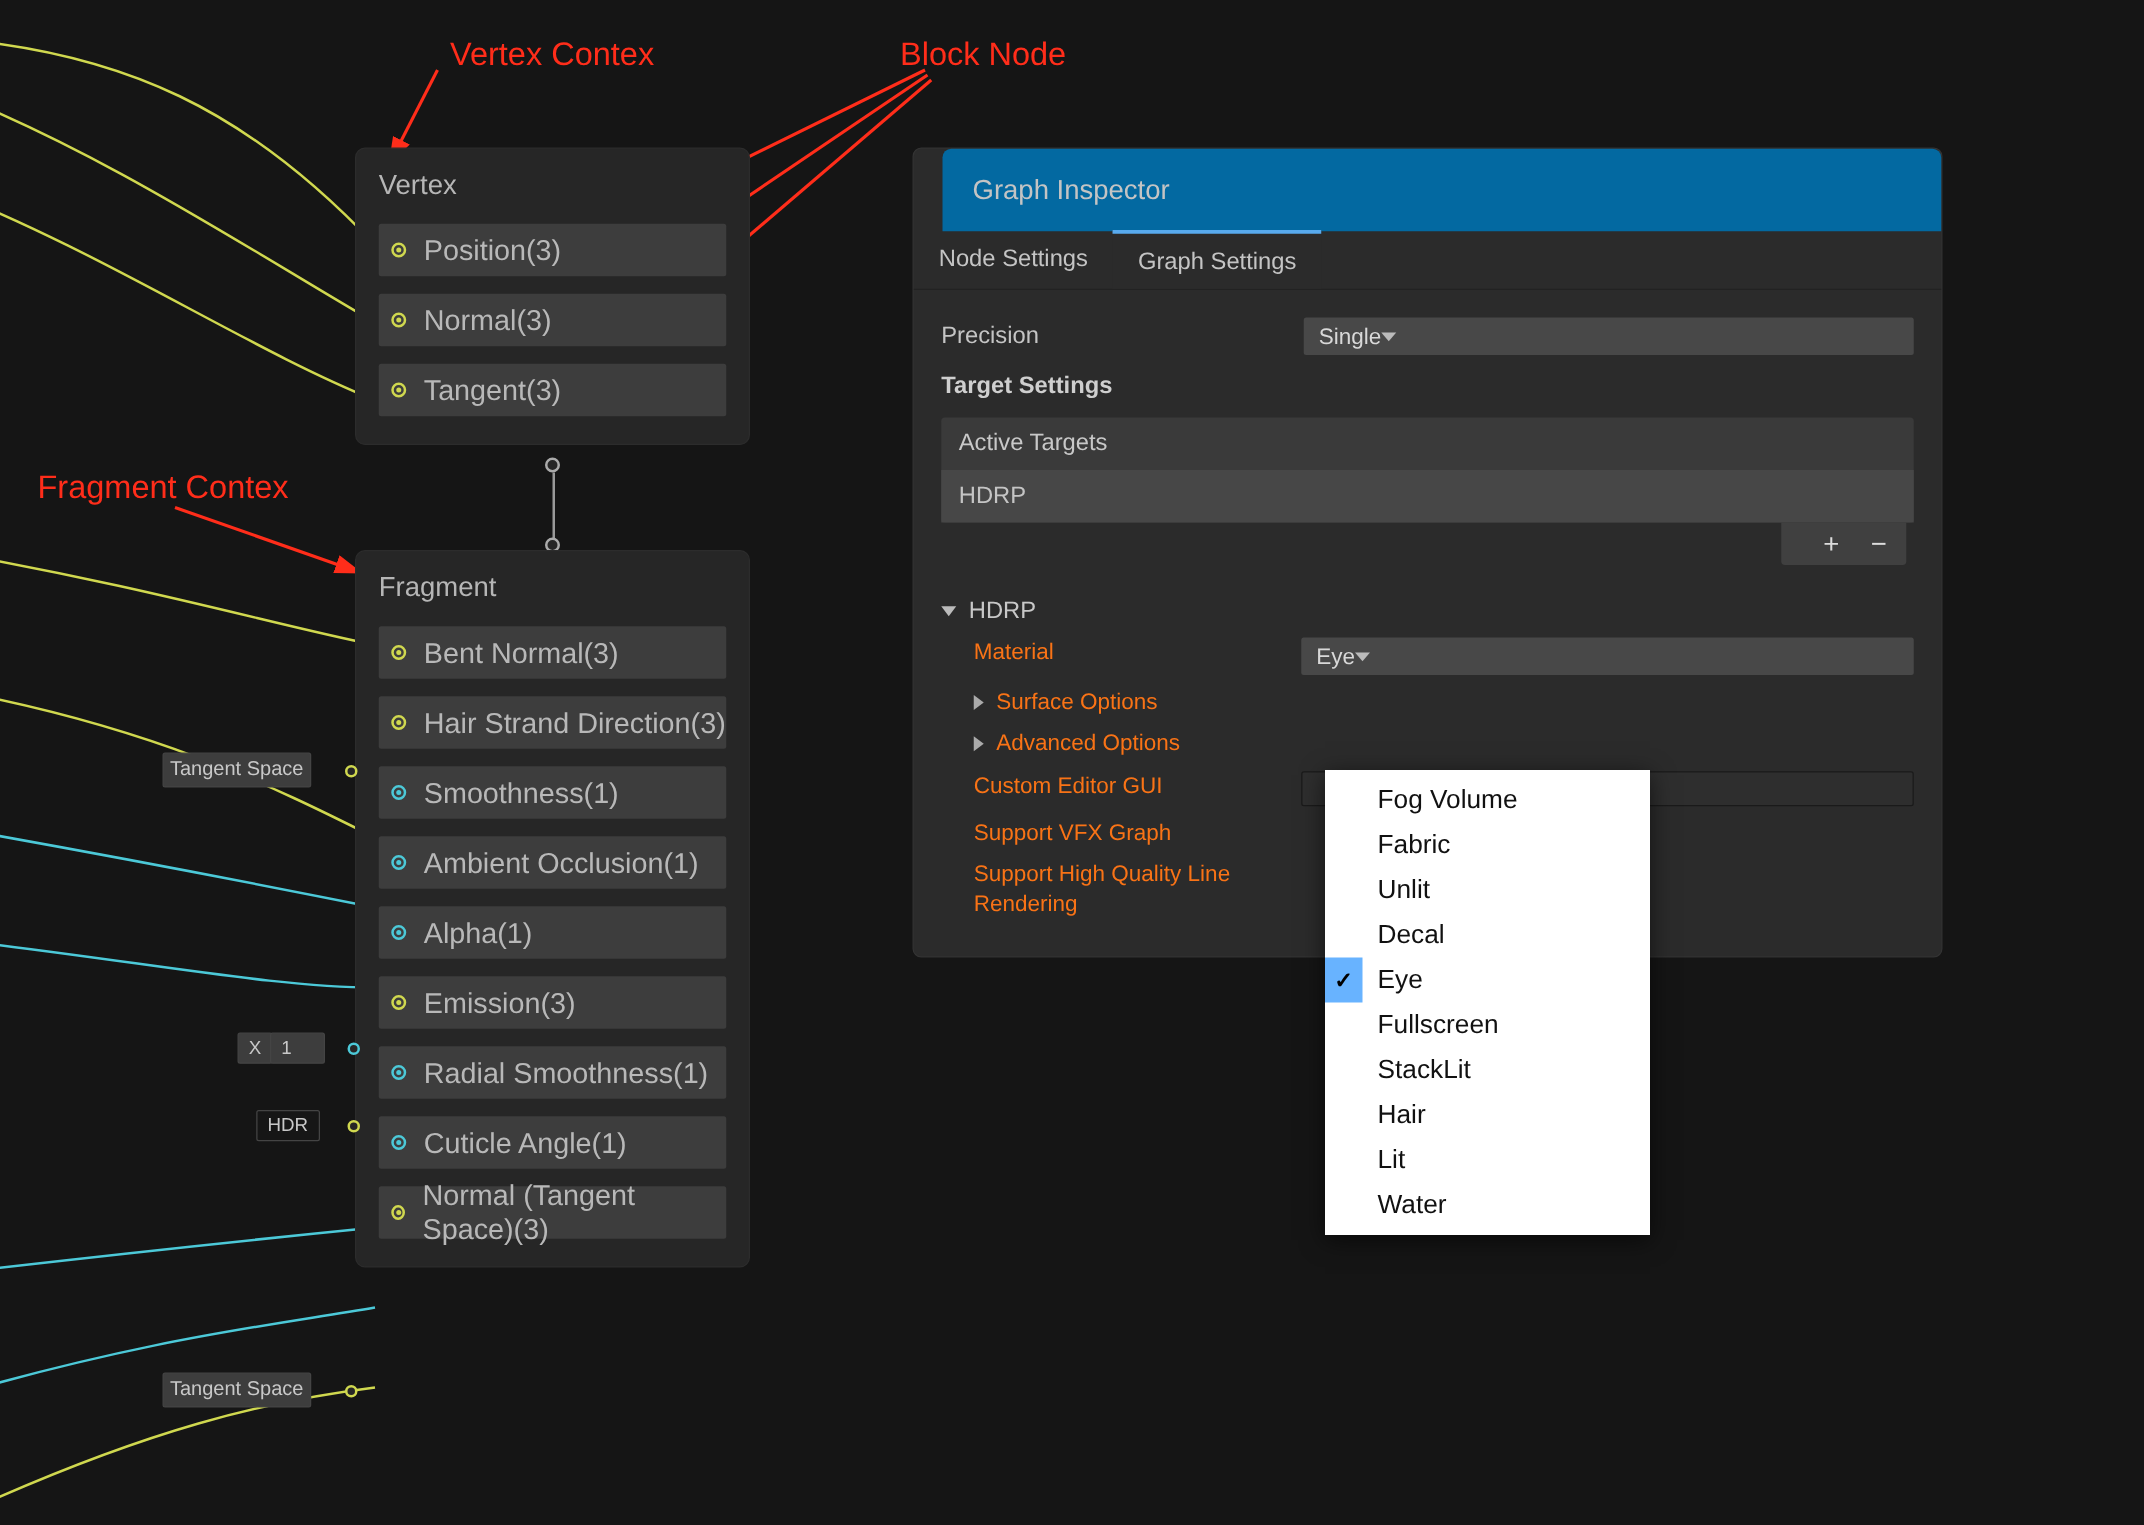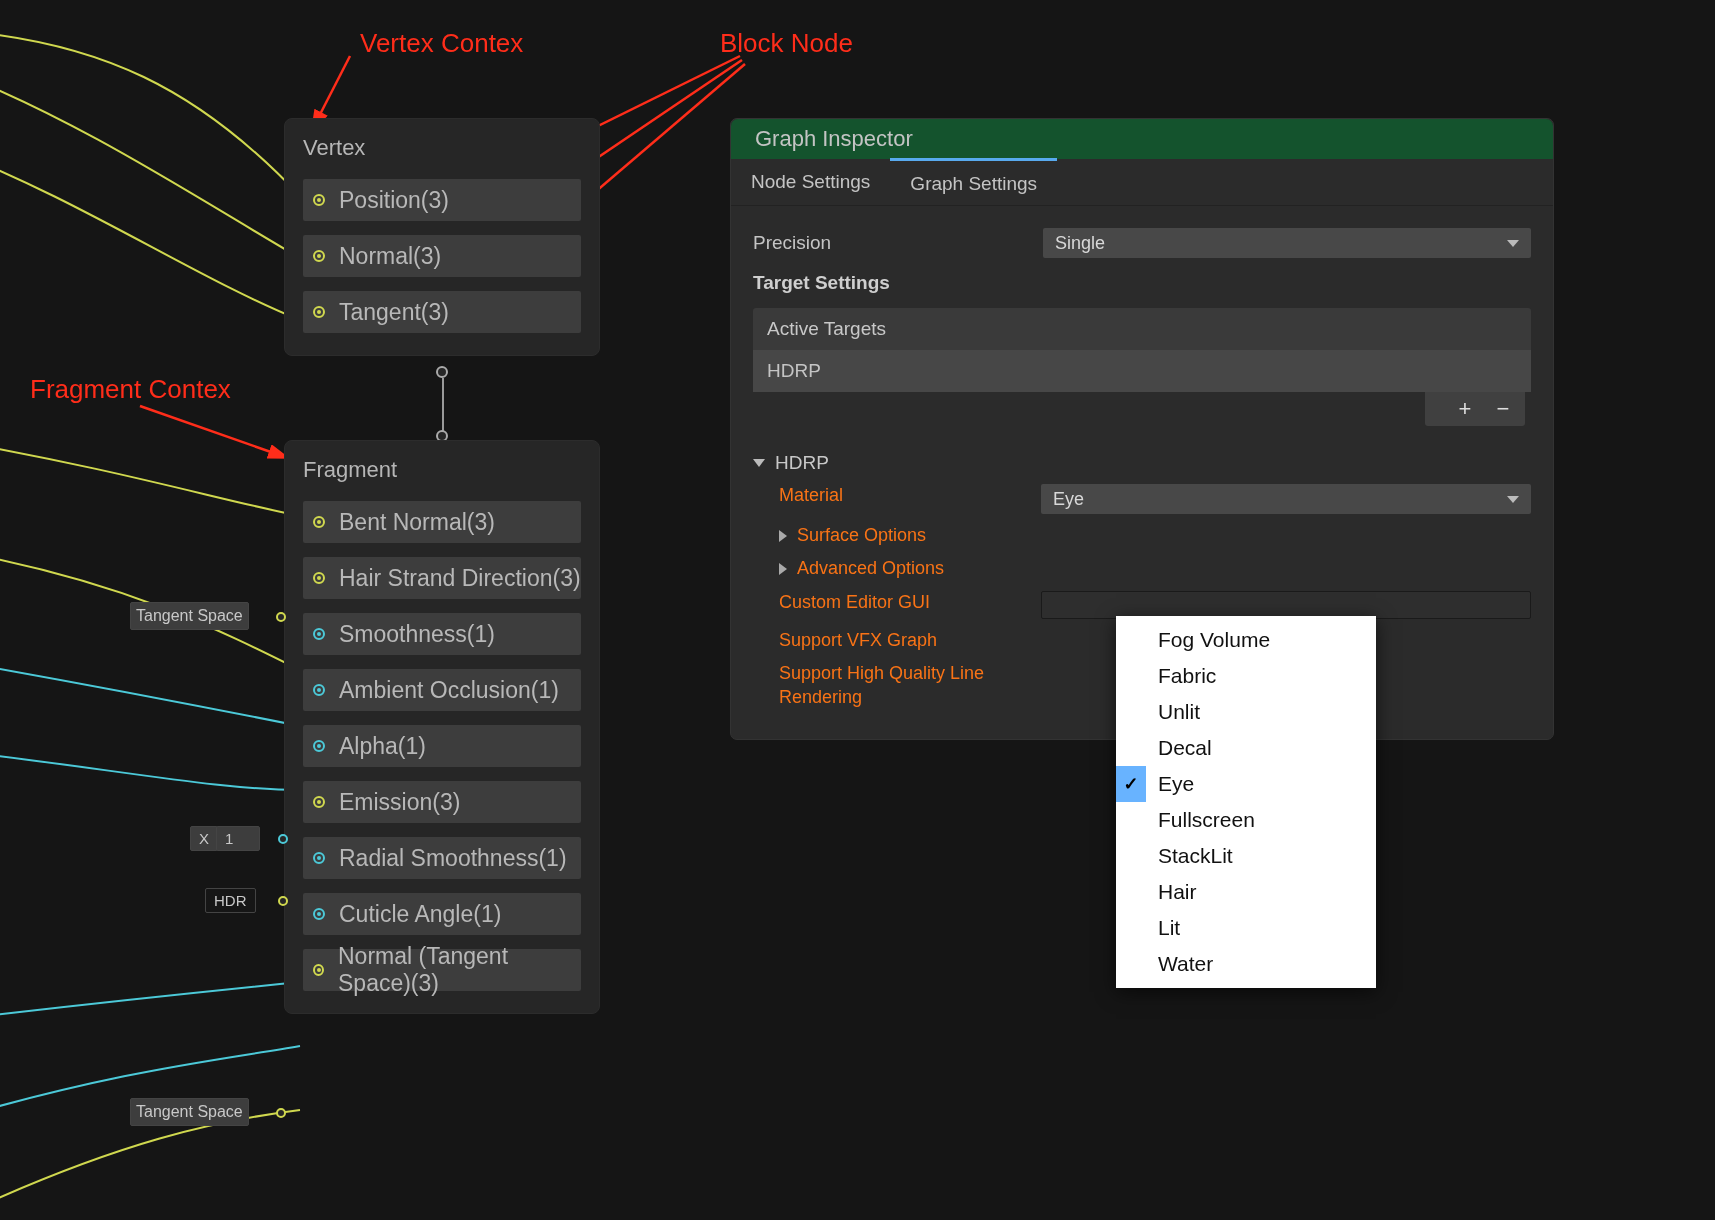--- a/index.html
+++ b/index.html
@@ -94,25 +94,26 @@
   #inspector {
     position: absolute;
     left: 730px; top: 118px;
     width: 824px;
     background: #2b2b2b;
     border: 1px solid #333;
     border-radius: 7px;
     padding: 0;
   }
   #inspector-header {
-    background: #14532d;
-    padding: 7px 24px;
+    background: #0369a1;
+    padding: 20px 24px;
     border-radius: 7px 7px 0 0;
     font-size: 22px;
     color: #c4c4c4;
+    margin-left: 23px;
   }
   #tabs { display: flex; border-bottom: 1px solid #222; }
   .tab {
     padding: 12px 20px 10px 20px;
     font-size: 19px;
     color: #c4c4c4;
     cursor: pointer;
   }
   .tab.active {
     border-top: 3px solid #58aaee;
@@ -128,21 +129,21 @@
     flex: 1;
     background: #484848;
     height: 30px;
     display: flex;
     align-items: center;
     padding: 0 12px;
     font-size: 18px;
     color: #d8d8d8;
     position: relative;
     border-radius: 2px;
-    justify-content: space-between;
+    justify-content: flex-start;
   }
   .dd-caret {
     width: 0; height: 0;
     border-left: 6px solid transparent;
     border-right: 6px solid transparent;
     border-top: 7px solid #bbb;
   }
   .targets-box {
     background: #3a3a3a;
     margin-top: 14px;
@@ -168,21 +169,21 @@
   .sub-row .lbl { width: 262px; font-size: 18px; color: #f97316; line-height: 1.3; }
   .sub-row .expander { display: flex; align-items: center; }
   .input-plain { flex:1; background:#2e2e2e; border:1px solid #1a1a1a; height:28px; border-radius:2px; }
 
   
   .dd-menu {
     position: absolute;
     background: #fff;
     color: #111;
     width: 260px;
-    left: 1116px;
+    left: 1060px;
     top: 616px;
     box-shadow: 0 4px 18px rgba(0,0,0,.6);
     padding: 6px 0;
   }
   .dd-item {
     padding: 6px 18px 6px 42px;
     font-size: 21px;
     position: relative;
     cursor: pointer;
   }

